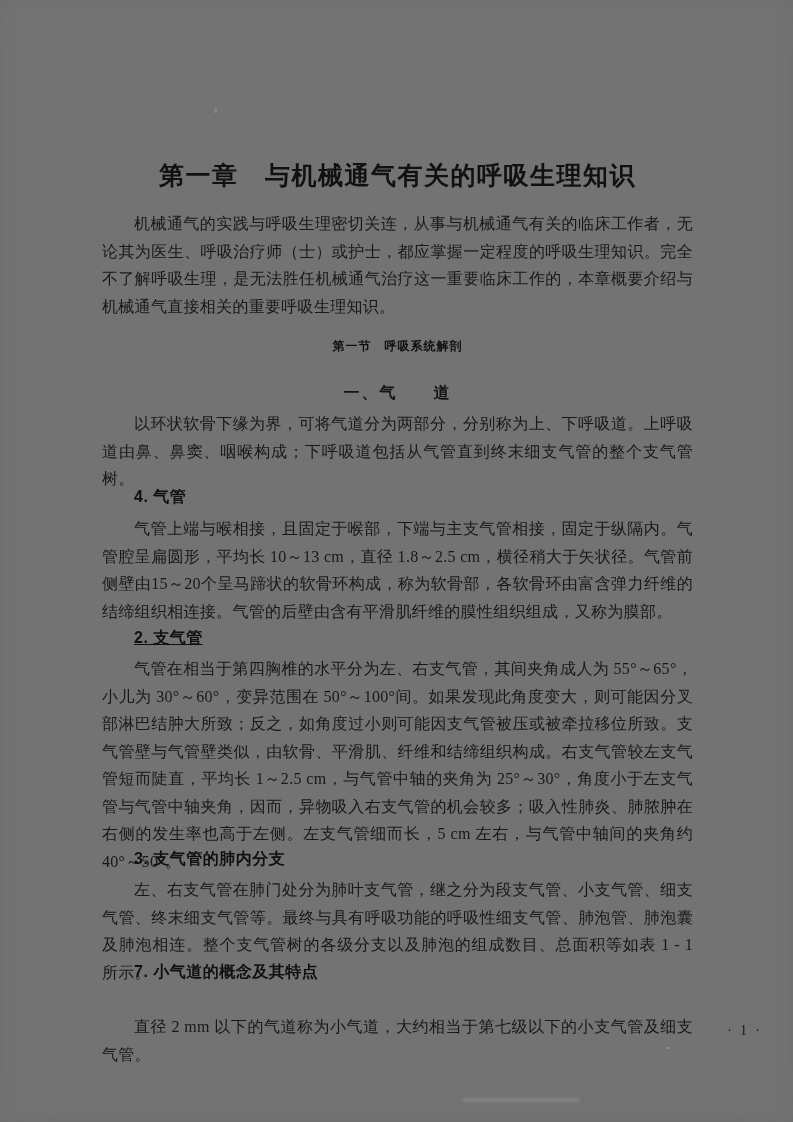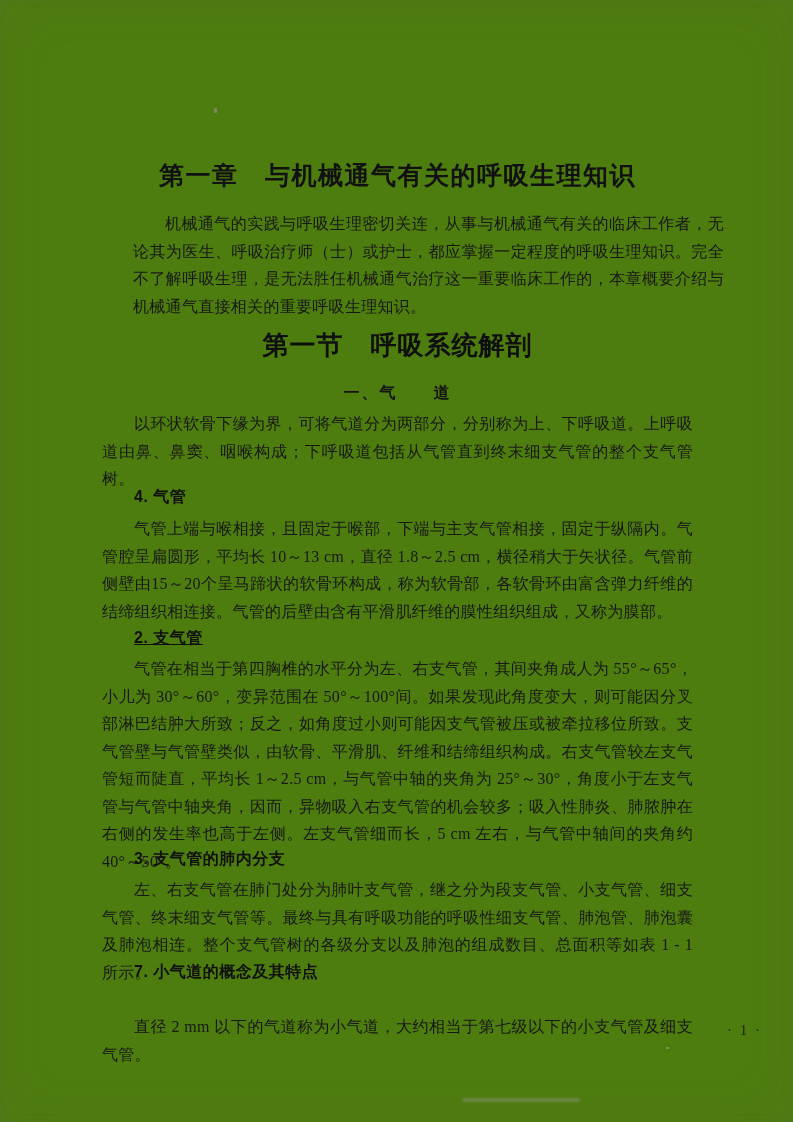--- a/index.html
+++ b/index.html
@@ -5,21 +5,21 @@
   * { margin: 0; padding: 0; box-sizing: border-box; }
   html, body { width: 793px; height: 1122px; }
   body {
     font-family: "Liberation Serif", serif;
     background: #e8e8e6;
   }
   .page {
     position: relative;
     width: 793px;
     height: 1122px;
-    background: #4d7c0f;
+    background: #737373;
     overflow: hidden;
     box-shadow:
       inset 0 0 55px rgba(120,120,115,0.07),
       inset 3px 0 12px rgba(100,100,95,0.06),
       inset -3px 0 12px rgba(100,100,95,0.05);
   }
   .content {
     position: absolute;
     left: 102px;
     top: 0;
@@ -38,26 +38,26 @@
     white-space: nowrap;
   }
   .para {
     font-size: 16px;
     line-height: 27.5px;
     letter-spacing: 0.3px;
     text-align: justify;
     text-indent: 2em;
     color: #181818;
   }
-  .p-intro   { top: 210px; margin-left: 31px; }
+  .p-intro   { top: 210px; }
   .section-title {
     top: 334px;
     text-align: center;
     font-family: Liberation Serif, serif;
-    font-size: 26px;
+    font-size: 12px;
     font-weight: bold;
     letter-spacing: 1px;
     line-height: 24px;
     color: #0f0f0f;
     white-space: nowrap;
   }
   .subsection-title {
     top: 381px;
     text-align: center;
     font-size: 16px;

